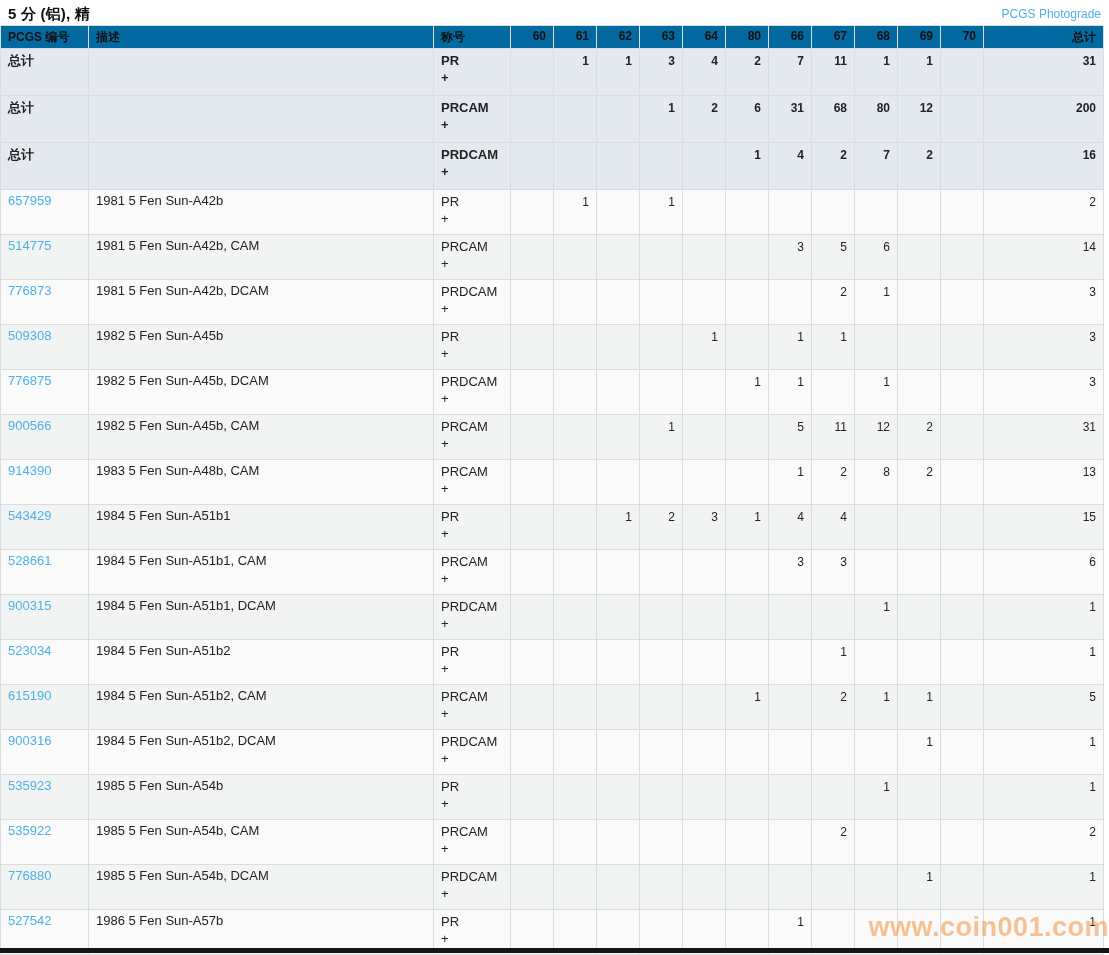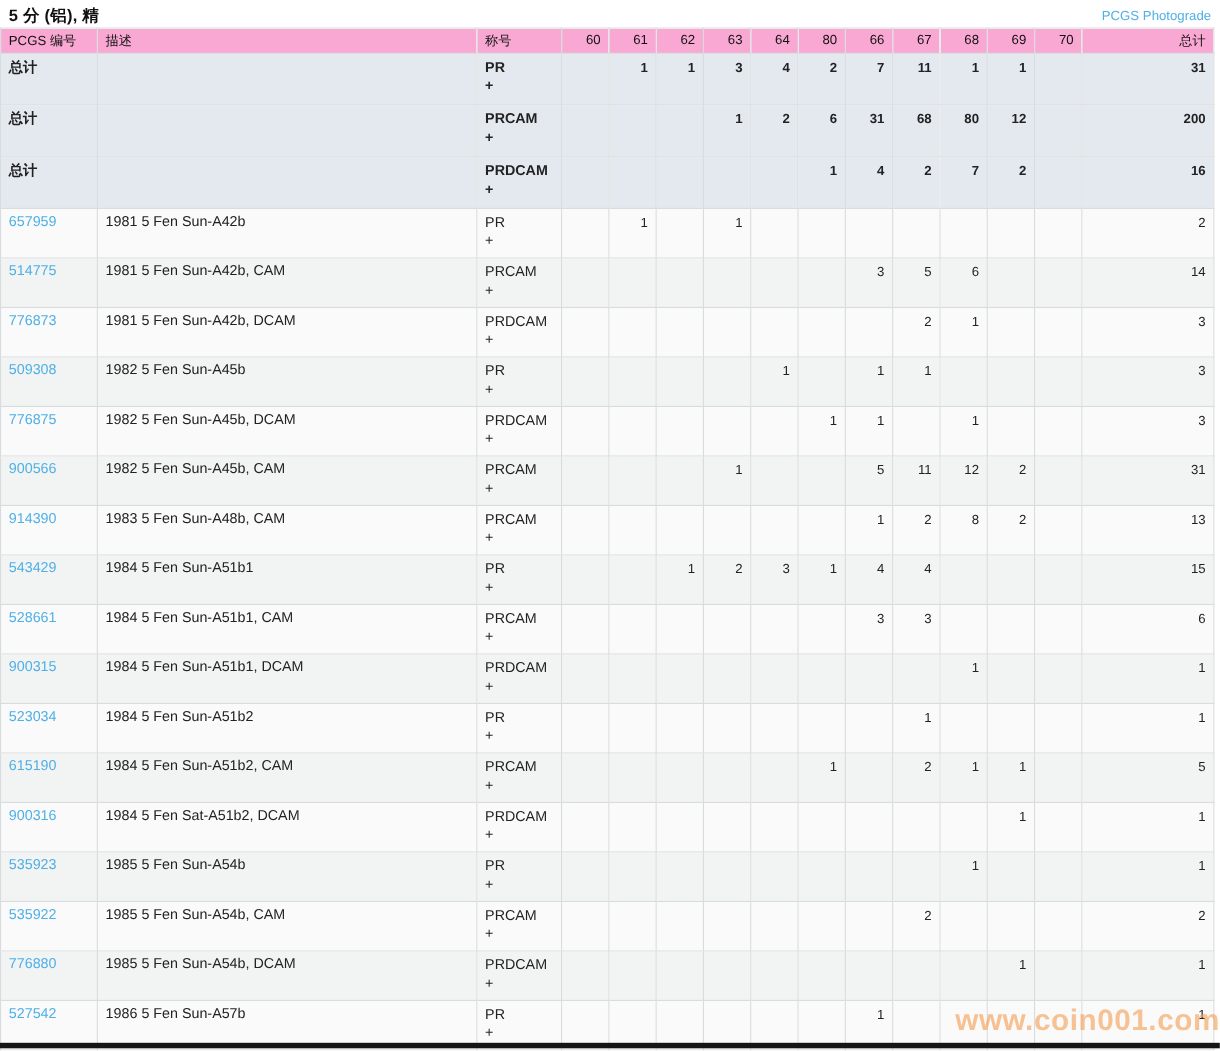--- a/index.html
+++ b/index.html
@@ -13,21 +13,21 @@
     padding:5px 8px 2px 8px;height:18px;
   }
   .page-title{font-size:15px;font-weight:bold;color:#101010;letter-spacing:.2px}
   .photograde{font-size:12px;color:var(--link-blue,#3fa9e5);text-decoration:none;cursor:pointer}
   table{table-layout:fixed;border-collapse:collapse;width:1103px}
   th,td{
     border:1px solid #d9dcde;vertical-align:top;
     padding:3px 7px 2px 7px;overflow:hidden;white-space:nowrap;
   }
   thead tr{height:22px}
-  th{font-size:12px;font-weight:normal;text-align:left;background:#f9a8d4;color:#111}
+  th{font-size:12px;font-weight:bold;text-align:left;background:#0369a1;color:#111}
   th.num,td.num{text-align:right}
   td{font-size:13px;color:#222}
   td.num{font-size:12px;padding-top:5px}
   tr.trow{height:47px}
   tr.drow{height:45px}
   .trow td{background:var(--total-bg,#e3e9ef);font-weight:bold}
   .drow td{background:#fafafa}
   .drow.stripe td{background:var(--stripe-bg,#f2f3f3)}
   .plink{color:var(--link-blue,#4fb0e6);text-decoration:none;cursor:pointer;font-size:13px}
   .desig div{line-height:17px}
@@ -379,21 +379,21 @@
         <td class="num">1</td>
         <td class="num"></td>
         <td class="num">2</td>
         <td class="num">1</td>
         <td class="num">1</td>
         <td class="num"></td>
         <td class="num">5</td>
       </tr>
       <tr class="drow">
         <td class="txt"><a class="plink">900316</a></td>
-        <td class="txt">1984 5 Fen Sat-A51b2, DCAM</td>
+        <td class="txt">1984 5 Fen Sun-A51b2, DCAM</td>
         <td class="txt desig">
           <div>PRDCAM</div>
           <div>+</div>
         </td>
         <td class="num"></td>
         <td class="num"></td>
         <td class="num"></td>
         <td class="num"></td>
         <td class="num"></td>
         <td class="num"></td>

